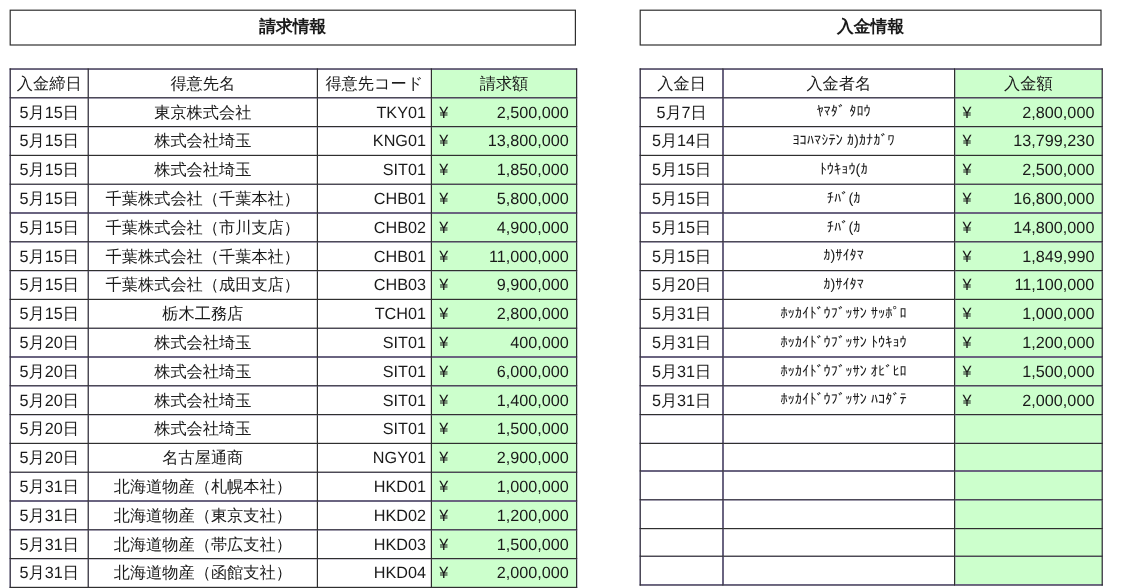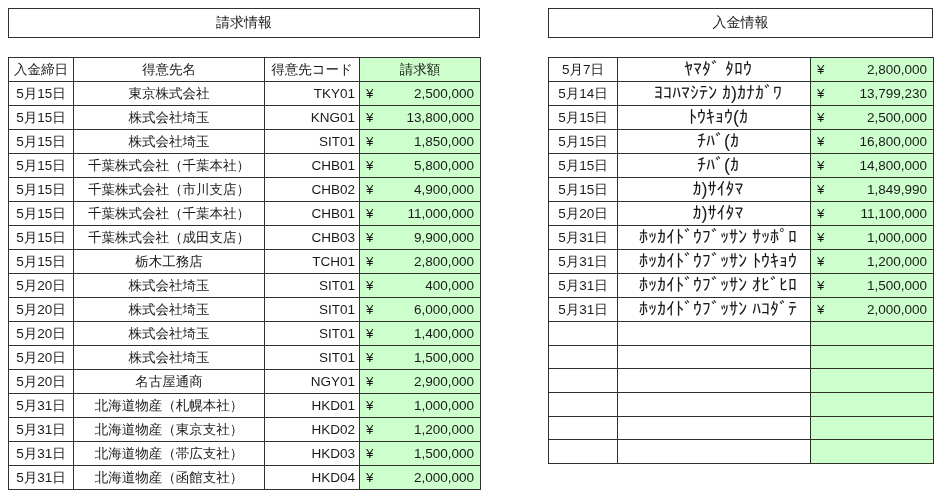--- a/index.html
+++ b/index.html
@@ -10,32 +10,33 @@
   .canvas {
     position: relative;
     width: 940px;
     height: 490px;
     background: #ffffff;
     font-family: "Liberation Sans", "DejaVu Sans", sans-serif;
     color: #1a1a1a;
   }
   .tbl-wrap { position: absolute; top: 8px; }
   .tbl-wrap.left  { left: 8px;  width: 472px; }
-  .tbl-wrap.right { left: 548px; width: 385px; }
+  .tbl-wrap.right { left: 533px; width: 385px; }
 
   .title-box {
     box-sizing: border-box;
     height: 30px;
     border: 1px solid #2f2f2f;
     margin-bottom: 5px;
     display: flex;
     align-items: center;
     justify-content: center;
     font-size: 14px;
     background: #ffffff;
+    font-weight: bold;
   }
 
   table {
     border-collapse: collapse;
     table-layout: fixed;
     width: 100%;
     background: #c4b5fd;
     margin-top: 19px;
   }
   td {
@@ -46,21 +47,21 @@
     font-size: 13.5px;
     line-height: 23px;
     white-space: nowrap;
     overflow: hidden;
     background: #ffffff;
   }
   tr.hdr td { text-align: center; height: 23px; }
   td.green { background: #ccffcc; }
   td.c-date { text-align: center; padding-right: 4px; }
   td.c-name { text-align: center; }
-  td.c-kana { font-size: 18px; letter-spacing: 0; padding-left: 12px; }
+  td.c-kana { font-size: 12px; letter-spacing: 0; padding-left: 12px; }
   td.c-code { text-align: right; }
   td.c-amt  { padding: 0 6px; }
   .amt-inner {
     display: flex;
     justify-content: space-between;
     align-items: center;
     width: 100%;
   }
   .amt-inner .num { }
 </style>
@@ -278,20 +279,25 @@
 
   <div class="tbl-wrap right">
     <div class="title-box">入金情報</div>
     <table>
       <colgroup>
         <col style="width:69px">
           <col style="width:193px">
           <col style="width:123px">
       </colgroup>
       <tbody>
+        <tr class="hdr">
+          <td>入金日</td>
+          <td>入金者名</td>
+          <td class="green">入金額</td>
+        </tr>
         <tr>
           <td class="c-date">5月7日</td>
           <td class="c-name c-kana">ﾔﾏﾀﾞ ﾀﾛｳ</td>
           <td class="c-amt green">
               <div class="amt-inner">
                 <span class="yen">¥</span>
                 <span class="num">2,800,000</span>
               </div>
             </td>
         </tr>

